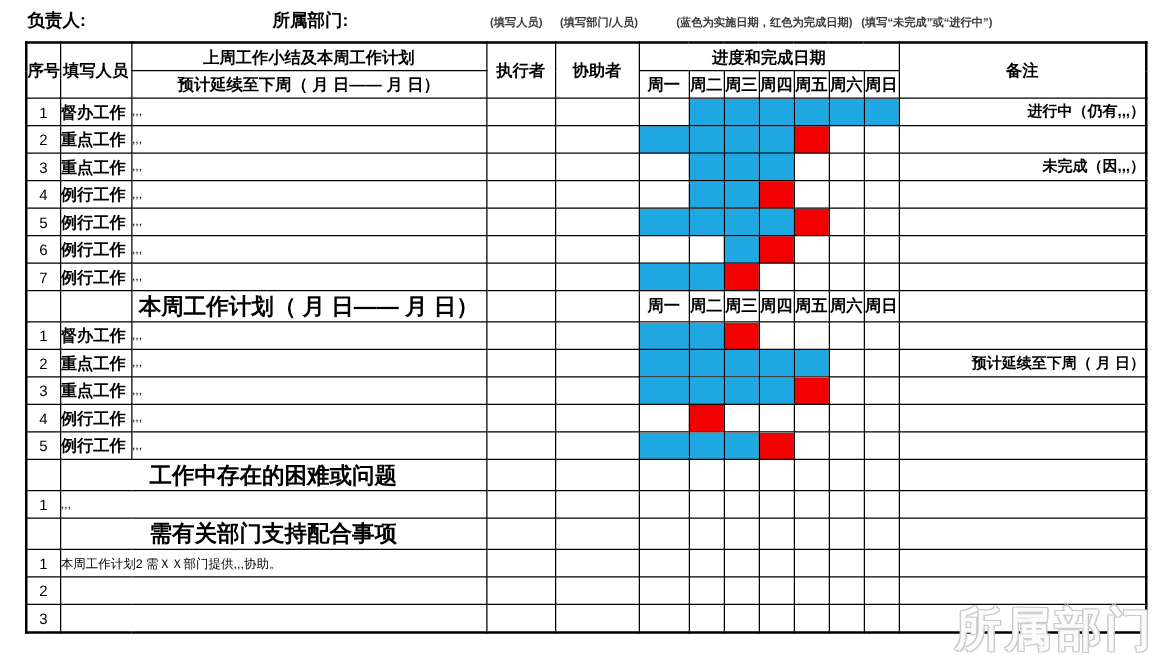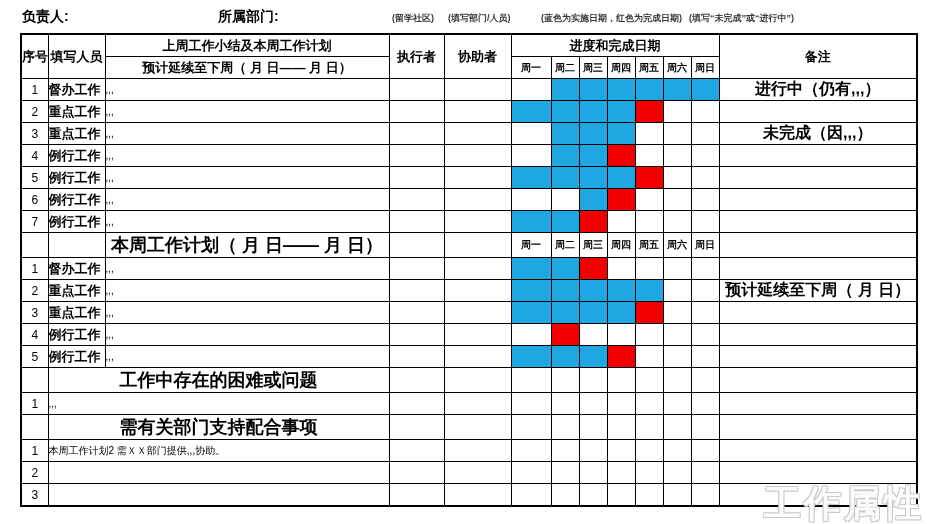--- a/index.html
+++ b/index.html
@@ -7,44 +7,44 @@
   #stage{position:relative;width:927px;height:524px;overflow:hidden;background:#fff;}
 
   
   .toplabel{position:absolute;top:8px;font-size:14px;font-weight:bold;white-space:nowrap;}
   .topnote{position:absolute;top:12px;font-size:9px;color:#3a3a3a;white-space:nowrap;font-weight:bold;}
 
   
   table.sheet{position:absolute;left:20px;top:33px;width:896px;border-collapse:collapse;table-layout:fixed;border:2px solid #000;}
   table.sheet td{border:1px solid #000;padding:0;height:21px;overflow:hidden;white-space:nowrap;vertical-align:middle;}
   td.hdr{font-size:13px;font-weight:bold;text-align:center;}
-  td.dayname{font-size:10px;font-weight:bold;text-align:center;}
+  td.dayname{font-size:13px;font-weight:bold;text-align:center;}
   td.num{font-size:12px;text-align:center;}
   td.attr{font-size:13px;font-weight:bold;text-align:left;}
   td.content{font-size:10px;text-align:left;padding-left:4px;}
   td.title{font-size:18px;font-weight:bold;text-align:center;}
-  td.remark{font-size:16px;font-weight:bold;text-align:center;padding-left:3px;}
+  td.remark{font-size:12px;font-weight:bold;text-align:right;padding-left:3px;}
   td.day.blue{background:var(--blue,#1EA7E1);}
   td.day.red{background:var(--red,#F20000);}
 
   
   .wm{position:absolute;right:3px;bottom:0px;text-align:right;line-height:1.05;pointer-events:none;}
   .wm .l1{font-size:37px;font-weight:bold;letter-spacing:3px;color:rgba(255,255,255,0.92);
           text-shadow:-1px -1px 0 #c9c9c9,1px -1px 0 #c9c9c9,-1px 1px 0 #c9c9c9,1px 1px 0 #c9c9c9;}
   .wm .l2{font-size:17px;font-weight:bold;color:rgba(255,255,255,0.92);
           text-shadow:-1px -1px 0 #cfcfcf,1px -1px 0 #cfcfcf,-1px 1px 0 #cfcfcf,1px 1px 0 #cfcfcf;}
 </style>
 </head>
 <body>
 
 <div id="stage">
 
   <span class="toplabel" style="left:22px;">负责人:</span>
   <span class="toplabel" style="left:218px;">所属部门:</span>
-  <span class="topnote" style="left:392px;">(留学社区)</span>
+  <span class="topnote" style="left:392px;">(填写人员)</span>
   <span class="topnote" style="left:448px;">(填写部门/人员)</span>
   <span class="topnote" style="left:541px;">(蓝色为实施日期，红色为完成日期)</span>
   <span class="topnote" style="left:689px;">(填写“未完成”或“进行中”)</span>
 
   <table class="sheet">
     <colgroup>
       <col style="width:27px">
         <col style="width:57px">
         <col style="width:284px">
       <col style="width:55px">
@@ -354,16 +354,16 @@
           <td class="day"></td>
           <td class="day"></td>
           <td class="day"></td>
           <td class="day"></td>
           <td class="remark"></td>
         </tr>
       </tbody>
   </table>
 
   <div class="wm">
-    <div class="l1">工作属性</div>
+    <div class="l1">所属部门</div>
   </div>
 
 </div>
 
 </body></html>

